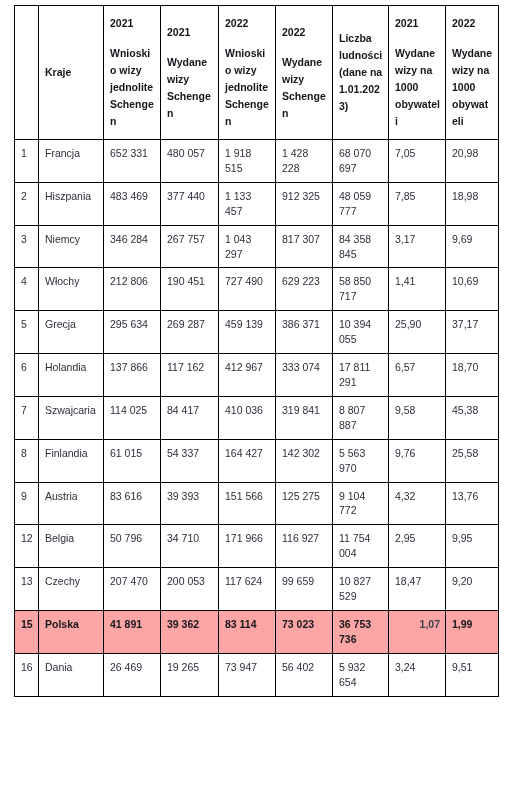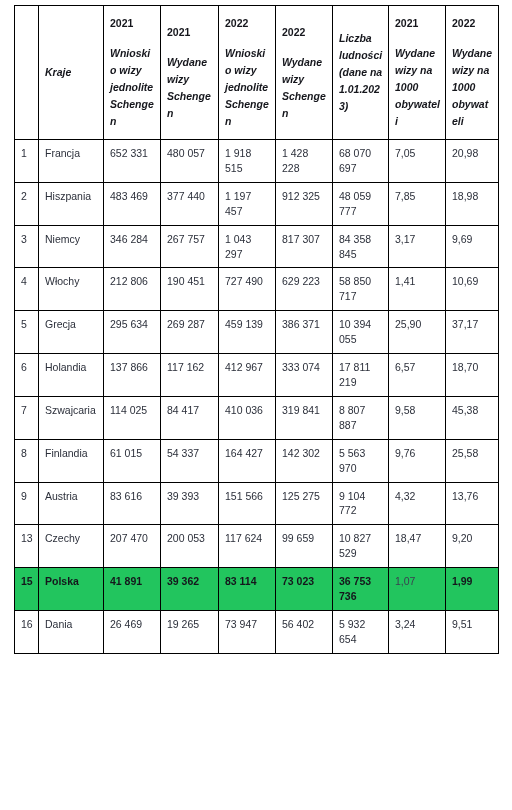--- a/index.html
+++ b/index.html
@@ -45,46 +45,46 @@
     padding-top: 9px;
     padding-bottom: 9px;
     vertical-align: middle;
   }
   .hdr-year {
     display: block;
     margin-bottom: 13px;
   }
   .hdr-label {
     display: block;
-    font-style: italic;
   }
   .hdr-blank {
     display: block;
   }
   
   col.c-num   { width: 24px; }
   col.c-kraj  { width: 65px; }
   col.c-a     { width: 57px; }
   col.c-b     { width: 58px; }
   col.c-c     { width: 57px; }
   col.c-d     { width: 57px; }
   col.c-e     { width: 56px; }
   col.c-f     { width: 57px; }
   col.c-g     { width: 53px; }
 
   tr.row-highlight td {
-    background: #22c55e;
+    background: #fca5a5;
   }
   tr.row-highlight td.bold-cell {
     font-weight: bold;
     color: #15161c;
   }
   tr.row-highlight td.plain-cell {
-    font-weight: normal;
+    font-weight: bold;
     color: #3a4150;
+    text-align: right;
   }
   td.num-cell { color: #3c4250; }
 </style>
 </head>
 <body>
 
 <div id="table-wrap">
   <table class="visa-table">
     <colgroup>
       <col class="c-num">
@@ -144,21 +144,21 @@
           <td>1 428 228</td>
           <td>68 070 697</td>
           <td>7,05</td>
           <td>20,98</td>
         </tr>
         <tr>
           <td class="num-cell">2</td>
           <td>Hiszpania</td>
           <td>483 469</td>
           <td>377 440</td>
-          <td>1 197 457</td>
+          <td>1 133 457</td>
           <td>912 325</td>
           <td>48 059 777</td>
           <td>7,85</td>
           <td>18,98</td>
         </tr>
         <tr>
           <td class="num-cell">3</td>
           <td>Niemcy</td>
           <td>346 284</td>
           <td>267 757</td>
@@ -190,21 +190,21 @@
           <td>25,90</td>
           <td>37,17</td>
         </tr>
         <tr>
           <td class="num-cell">6</td>
           <td>Holandia</td>
           <td>137 866</td>
           <td>117 162</td>
           <td>412 967</td>
           <td>333 074</td>
-          <td>17 811 219</td>
+          <td>17 811 291</td>
           <td>6,57</td>
           <td>18,70</td>
         </tr>
         <tr>
           <td class="num-cell">7</td>
           <td>Szwajcaria</td>
           <td>114 025</td>
           <td>84 417</td>
           <td>410 036</td>
           <td>319 841</td>
@@ -226,20 +226,31 @@
         <tr>
           <td class="num-cell">9</td>
           <td>Austria</td>
           <td>83 616</td>
           <td>39 393</td>
           <td>151 566</td>
           <td>125 275</td>
           <td>9 104 772</td>
           <td>4,32</td>
           <td>13,76</td>
+        </tr>
+        <tr>
+          <td class="num-cell">12</td>
+          <td>Belgia</td>
+          <td>50 796</td>
+          <td>34 710</td>
+          <td>171 966</td>
+          <td>116 927</td>
+          <td>11 754 004</td>
+          <td>2,95</td>
+          <td>9,95</td>
         </tr>
         <tr>
           <td class="num-cell">13</td>
           <td>Czechy</td>
           <td>207 470</td>
           <td>200 053</td>
           <td>117 624</td>
           <td>99 659</td>
           <td>10 827 529</td>
           <td>18,47</td>

